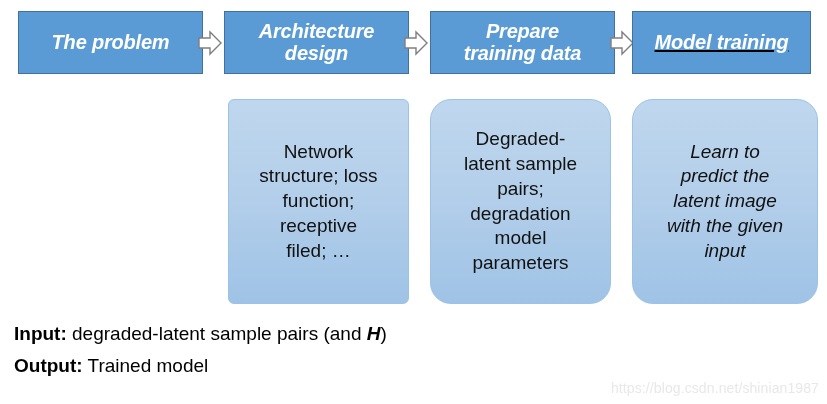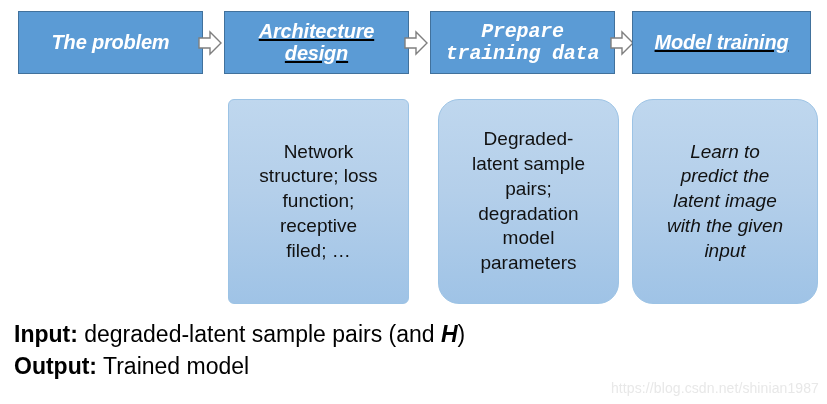--- a/index.html
+++ b/index.html
@@ -86,21 +86,21 @@
   .connector svg { display: block; }
 
   
   #caption {
     position: absolute;
     left: 14px;
     top: 318px;
     width: 800px;
   }
   .caption-line {
-    font-size: 23px;
+    font-size: 19px;
     line-height: 32px;
     color: #000000;
     white-space: nowrap;
   }
   .caption-label { font-weight: bold; }
   .caption-rest  { font-weight: normal; }
   .caption-var   { font-weight: bold; font-style: italic; }
 
   
   #watermark {
@@ -124,45 +124,45 @@
     </div>
   </div>
 
   <div class="connector" style="left:197px;">
     <svg width="26" height="28" viewBox="0 0 26 28">
       <path d="M2 9 L13 9 L13 3 L24 14 L13 25 L13 19 L2 19 Z" fill="#FFFFFF" stroke="#7F7F7F" stroke-width="1.4" stroke-linejoin="miter"></path>
     </svg>
   </div>
 
   <div class="column" style="left:224px; width:185px;">
-    <div class="stage-header" style="left:0; width:185px;text-decoration:underline;">
+    <div class="stage-header" style="left:0; width:185px;">
       <span class="stage-title">Architecture
 design</span>
     </div>
     <div class="stage-body" style="left:4px; width:181px;border-radius:6px;">
       <span class="stage-text">Network
 structure; loss
 function;
 receptive
 filed; …</span>
     </div>
   </div>
 
   <div class="connector" style="left:403px;">
     <svg width="26" height="28" viewBox="0 0 26 28">
       <path d="M2 9 L13 9 L13 3 L24 14 L13 25 L13 19 L2 19 Z" fill="#FFFFFF" stroke="#7F7F7F" stroke-width="1.4" stroke-linejoin="miter"></path>
     </svg>
   </div>
 
   <div class="column" style="left:430px; width:185px;">
-    <div class="stage-header" style="left:0; width:185px;font-family:Liberation Mono, monospace;">
+    <div class="stage-header" style="left:0; width:185px;">
       <span class="stage-title">Prepare
 training data</span>
     </div>
-    <div class="stage-body" style="left:8px; width:181px;">
+    <div class="stage-body" style="left:0; width:181px;">
       <span class="stage-text">Degraded-
 latent sample
 pairs;
 degradation
 model
 parameters</span>
     </div>
   </div>
 
   <div class="connector" style="left:609px;">

